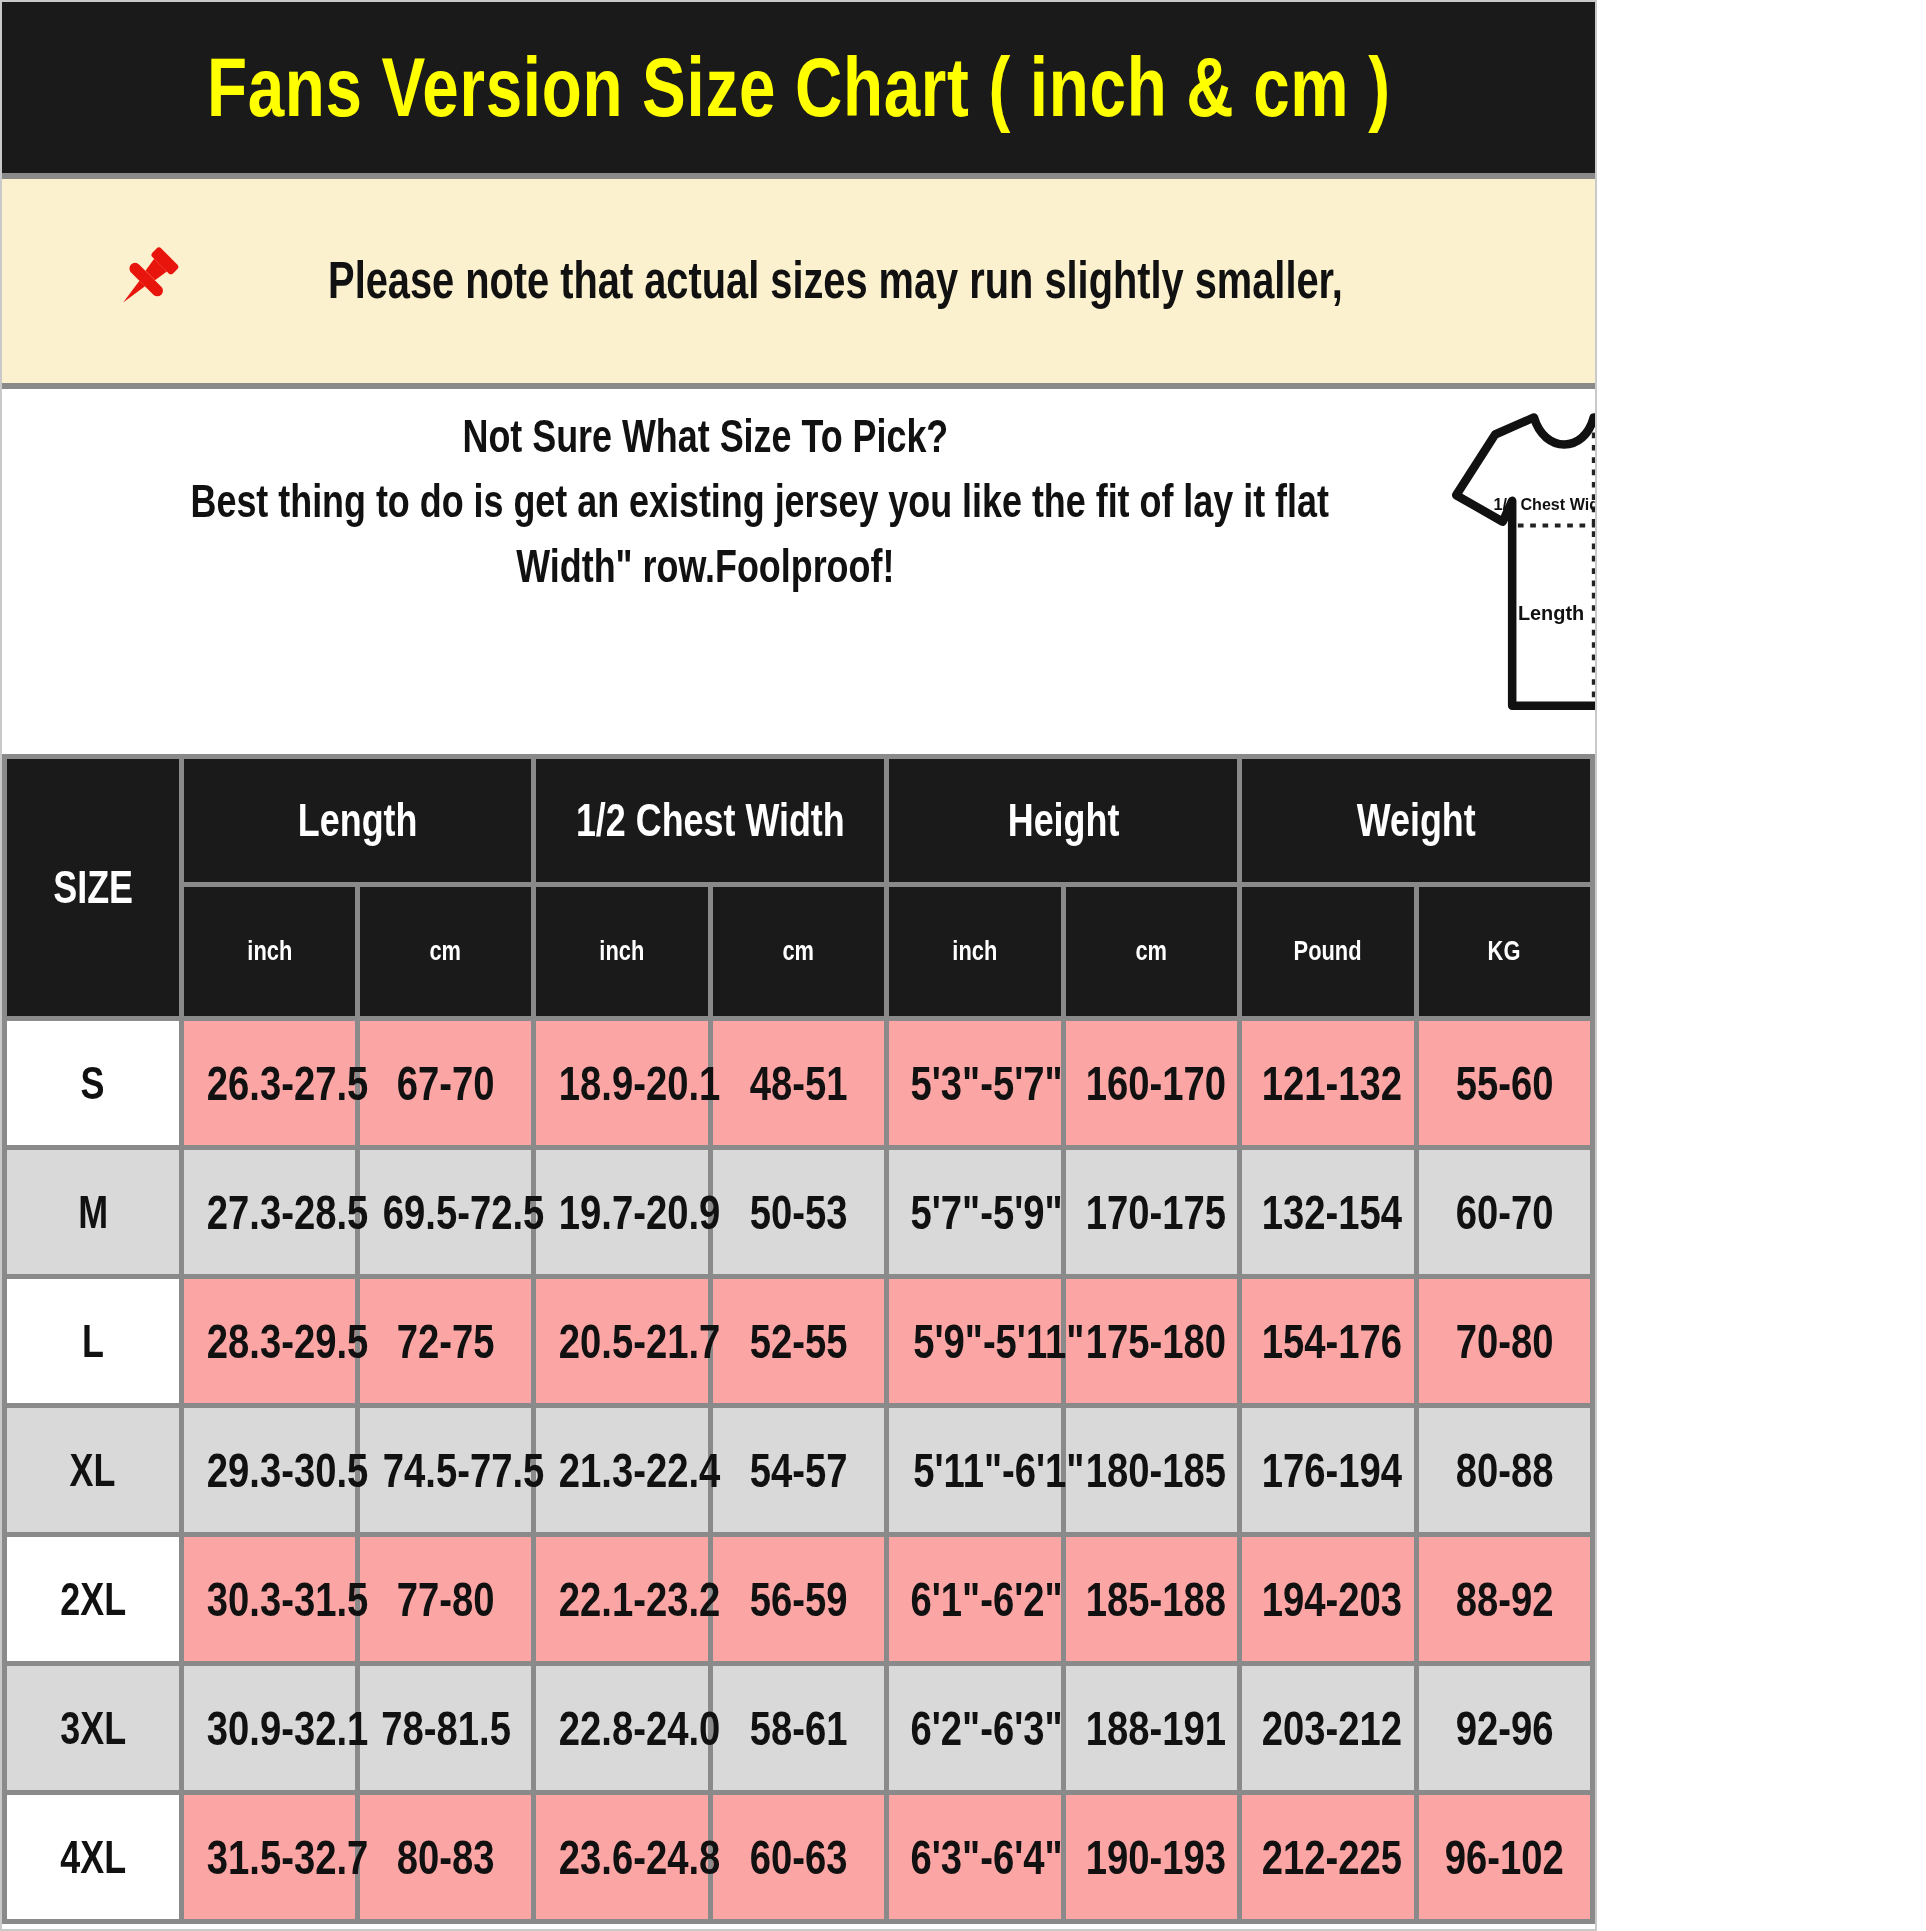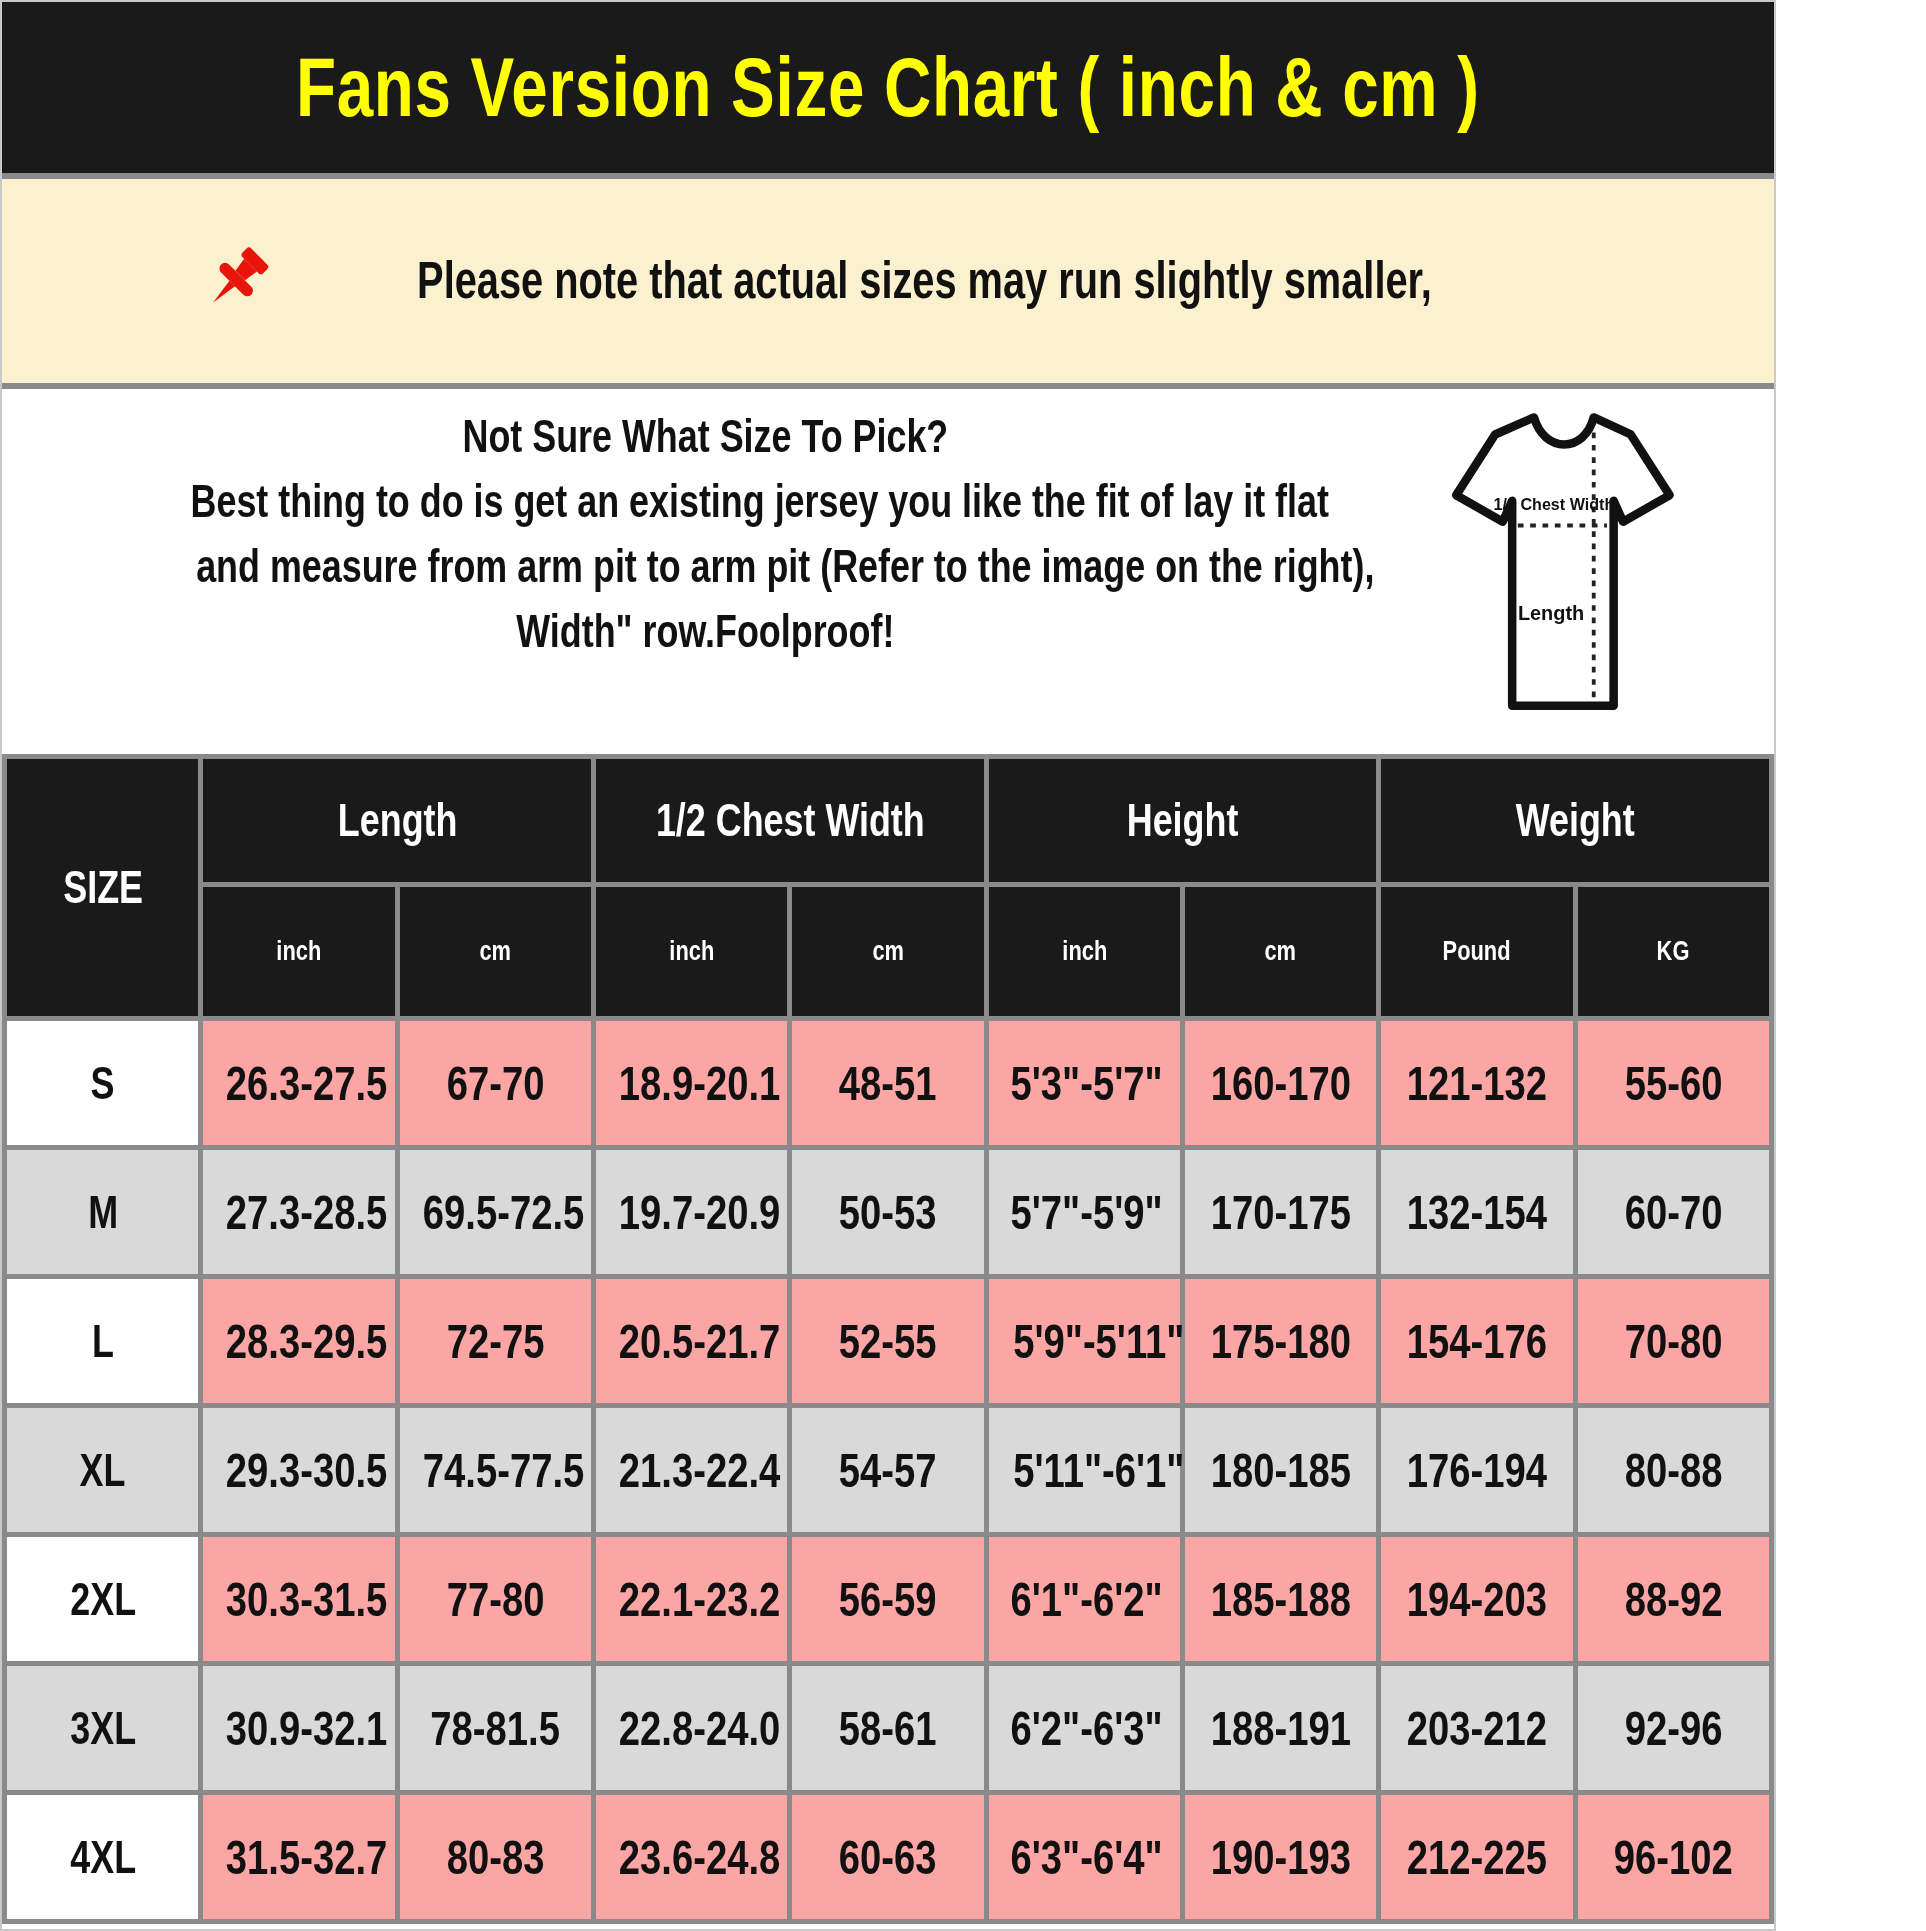--- a/index.html
+++ b/index.html
@@ -1,18 +1,18 @@
 <!DOCTYPE html>
 <html style="font-size:14.7px"><head>
 <meta charset="utf-8">
 <style>
   html,body{margin:0;padding:0;background:#ffffff;}
   .page{
     position:relative;
-    width:1776px;height:1931px;
+    width:1597px;height:1931px;
     box-sizing:border-box;
     border:2.8px solid #c9c9c9;
     background:#ffffff;
     font-family:"Liberation Sans",sans-serif;
     font-weight:bold;
     color:#111111;
     overflow:hidden;
   }
   .cx{display:inline-block;transform:scaleX(0.78);transform-origin:center;white-space:nowrap;}
   
@@ -87,21 +87,20 @@
       <span class="cx">Please note that actual sizes may run slightly smaller,</span>
     </div>
   </div>
 
   <div class="divider d2"></div>
 
   <div class="guide">
     <div class="guide-text">
       <div><span class="cx">Not Sure What Size To Pick?</span></div>
       <div><span class="cx">Best thing to do is get an existing jersey you like the fit of lay it flat</span></div>
-      <div><span class="cx">and measure from arm pit to arm pit (Refer to the image on the right),</span></div>
       <div><span class="cx">Width" row.Foolproof!</span></div>
     </div>
 
     <div class="shirt-wrap">
       <svg width="275" height="317" viewBox="0 0 290 334">
 
         <path d="M 97 14
                  C 108 52 150 52 160 14
                  L 199 32
                  L 240 96

